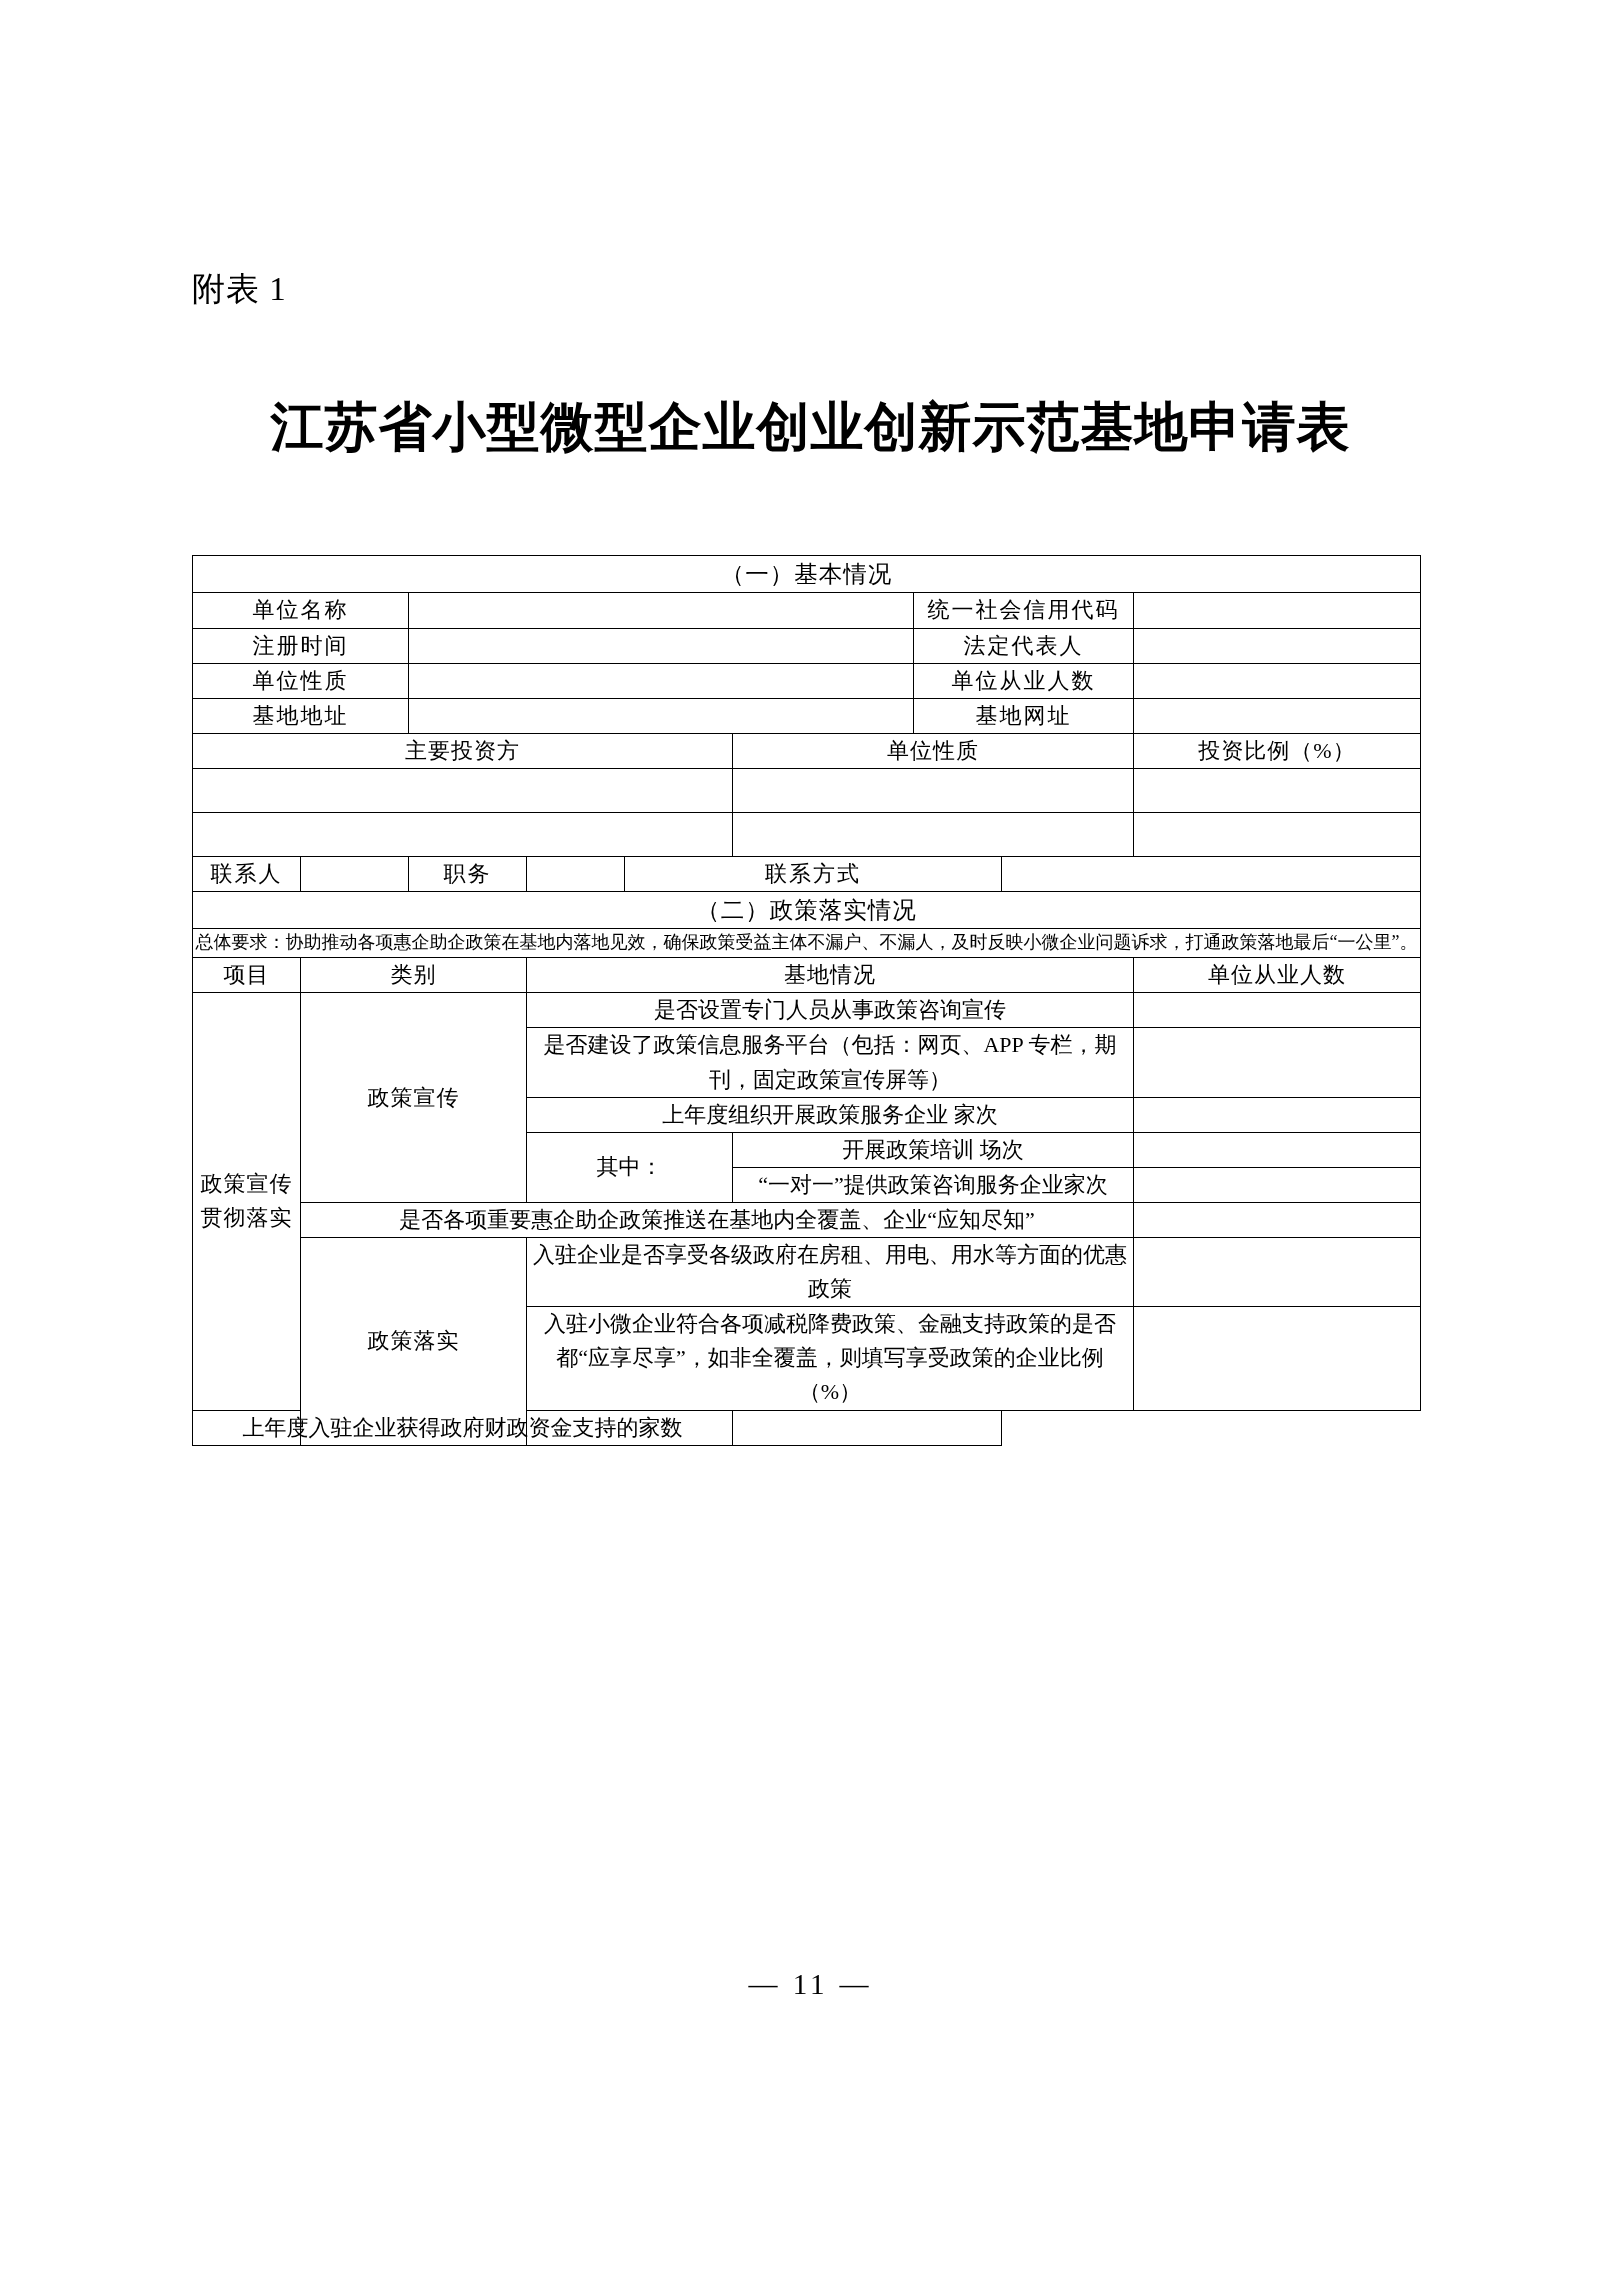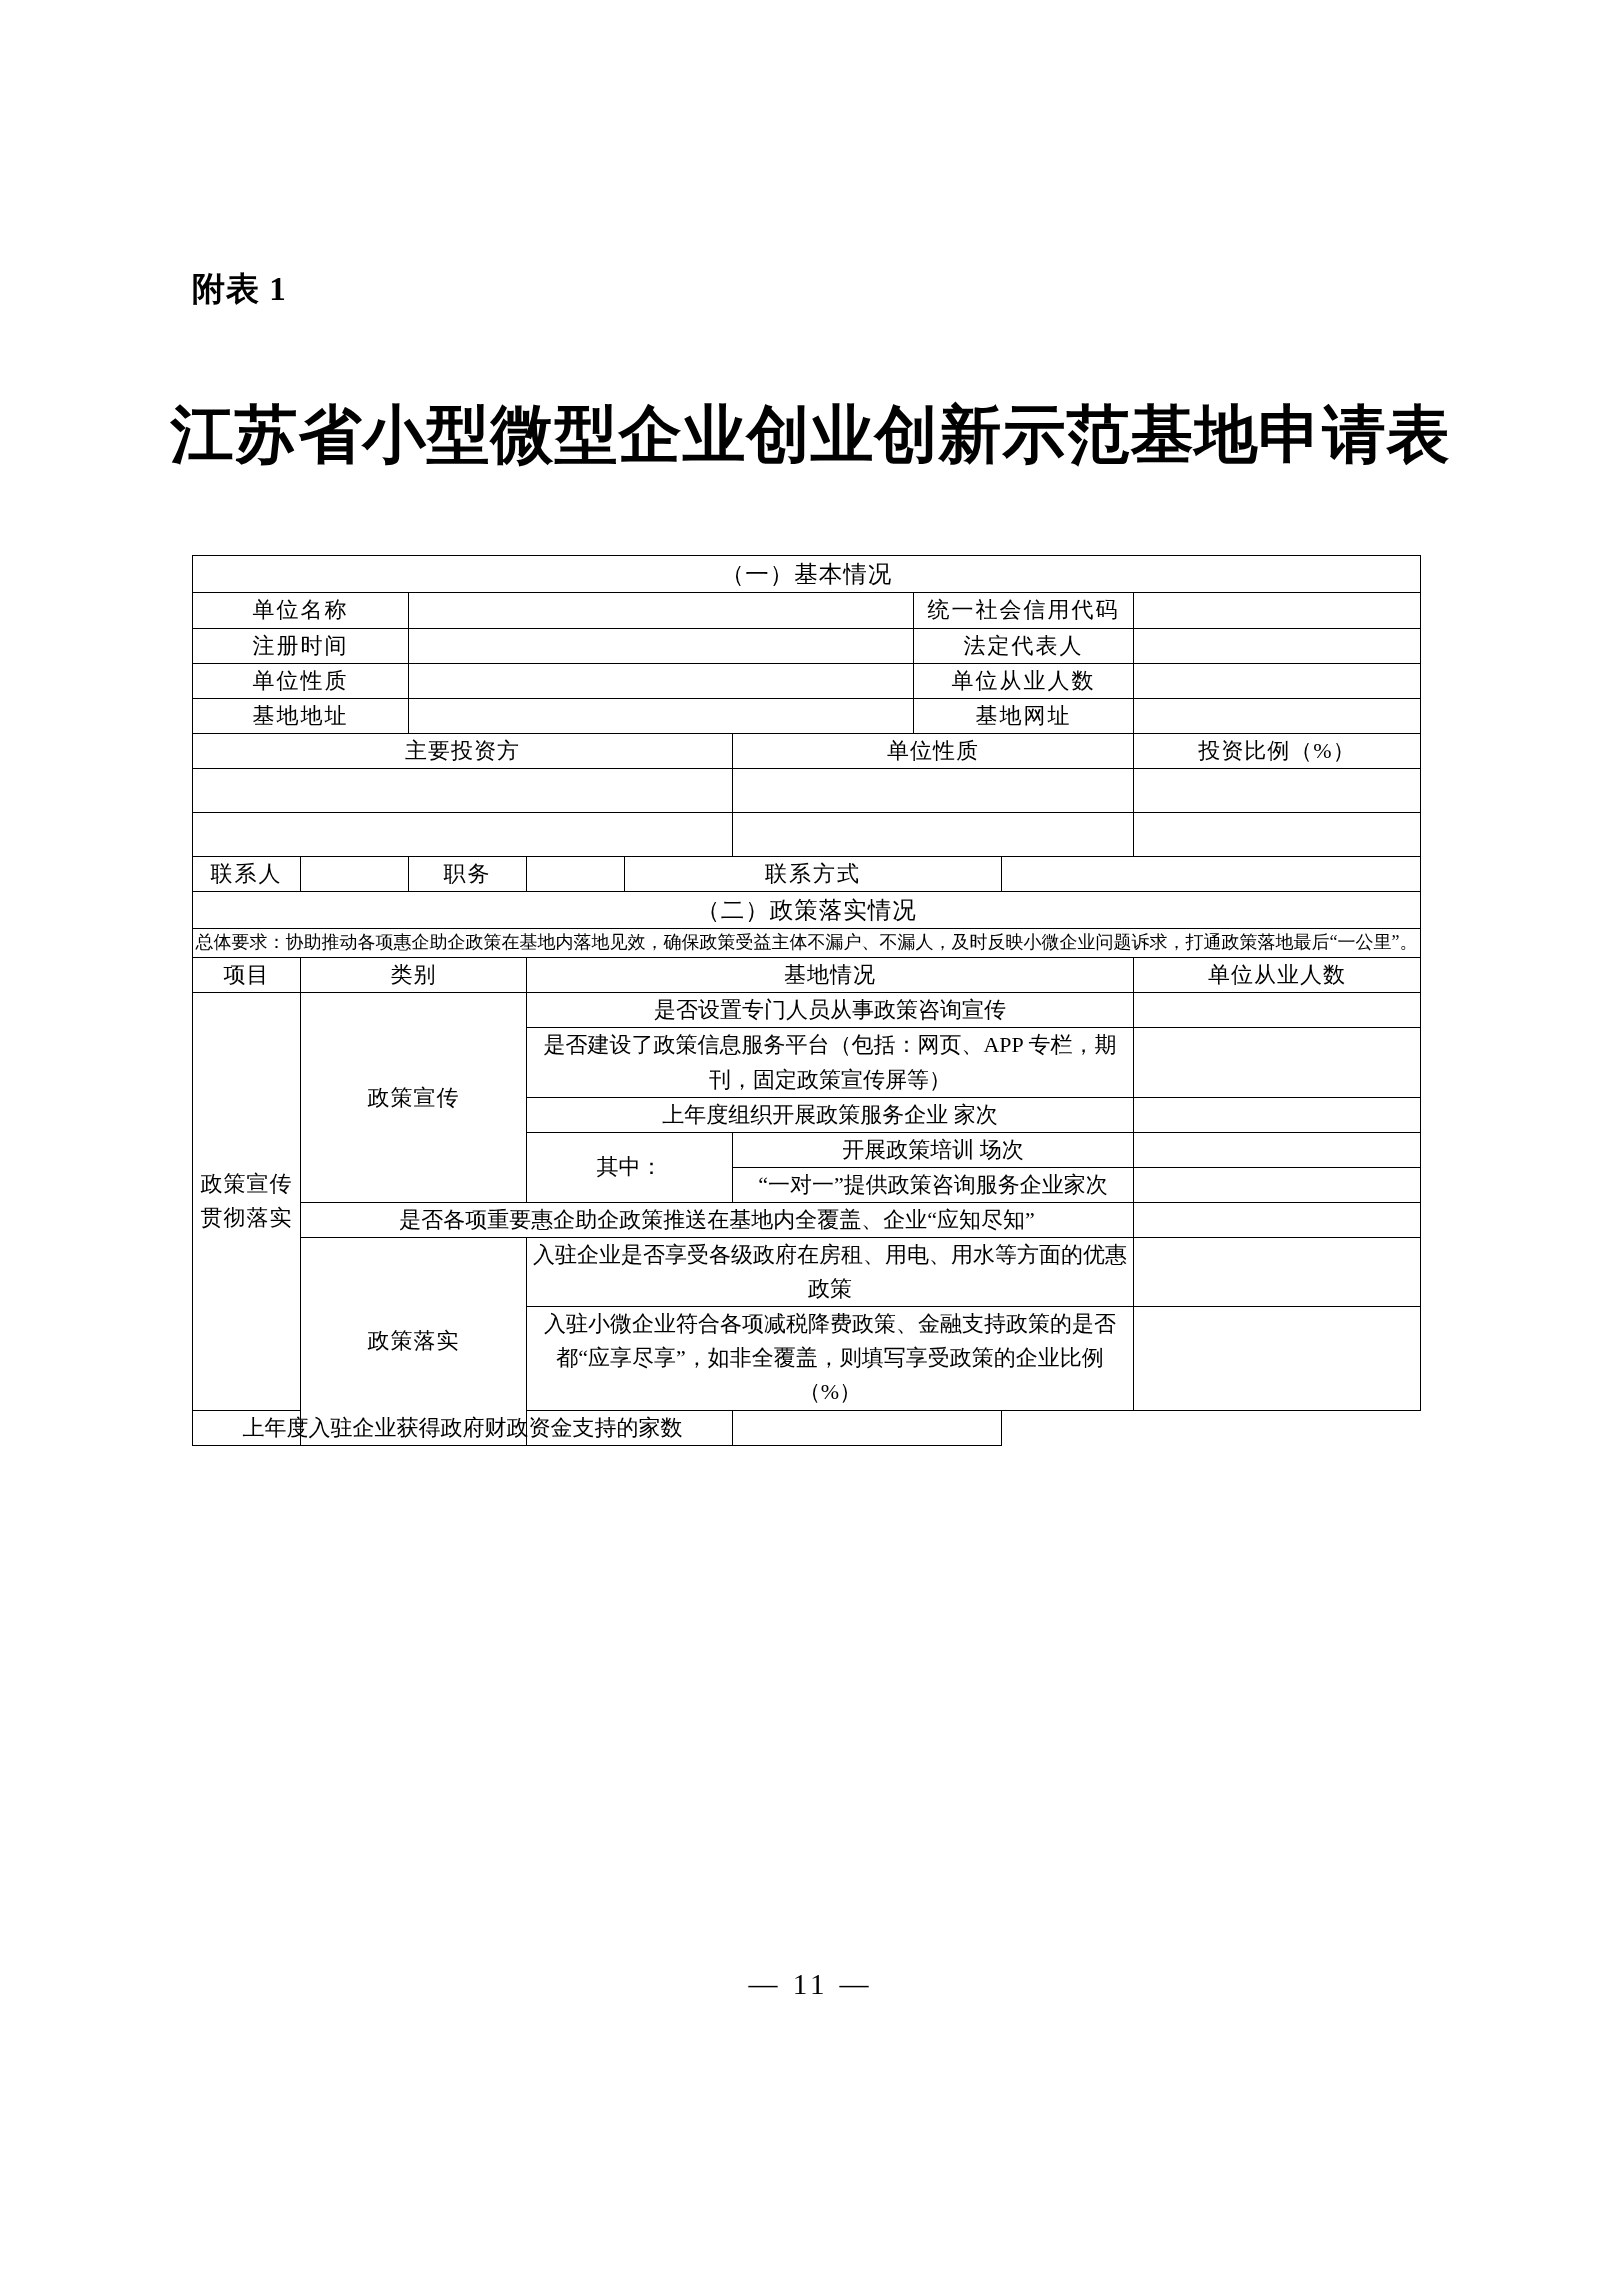--- a/index.html
+++ b/index.html
@@ -19,32 +19,32 @@
     position: absolute;
     left: 0; top: 0;
     width: 1621px;
     height: 2293px;
   }
   .attach-label {
     position: absolute;
     left: 192px;
     top: 267px;
     font-size: 33px;
-    font-weight: bold;
+    font-weight: normal;
     letter-spacing: 1px;
     white-space: nowrap;
   }
   .doc-title {
     position: absolute;
     left: 0;
     top: 392px;
     width: 1621px;
     text-align: center;
     font-family: "DejaVu Sans", "Liberation Sans", sans-serif;
-    font-size: 63px;
+    font-size: 53px;
     font-weight: bold;
     letter-spacing: 1px;
     white-space: nowrap;
   }
   table.main {
     position: absolute;
     left: 192px;
     top: 555px;
     width: 1226px;
     border-collapse: collapse;

